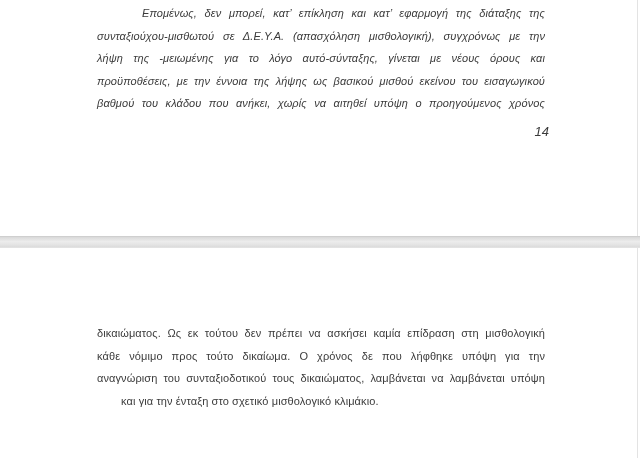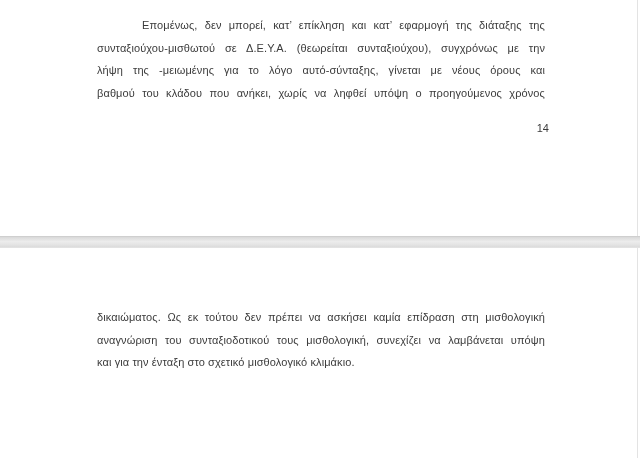--- a/index.html
+++ b/index.html
@@ -15,43 +15,43 @@
     background: #ffffff;
     font-family: "Liberation Sans", "DejaVu Sans", sans-serif;
     color: var(--text-color, #3b3b3b);
   }
   .page {
     position: absolute;
     left: 0;
     width: 640px;
     background: var(--page-bg, #ffffff);
   }
-  #page-1 { top: 16px; height: 273px; }
+  #page-1 { top: 4px; height: 273px; font-style: italic; }
   #page-2 { top: 248px; height: 210px; }
   .textblock {
     margin-left: 97px;
     margin-right: 95px;
   }
   #page-1 .textblock { padding-top: 0; margin-top: -2px; }
-  #page-2 .textblock { padding-top: 58px; }
+  #page-2 .textblock { padding-top: 74px; }
   .line {
     font-size: 11px;
     line-height: 22.6px;
     letter-spacing: 0.1px;
     text-align: justify;
     text-align-last: justify;
     white-space: normal;
   }
   .line.indent { padding-left: 45px; }
-  .line.lastline { text-align-last: left; }
+  .line.lastline { text-align-last: left; margin-left: 24px; }
   .pagenum {
-    font-size: 11px;
+    font-size: 13px;
     line-height: 22.6px;
     text-align: right;
-    margin-top: 13px;
+    margin-top: 6px;
     margin-right: -4px;
   }
   #page-separator {
     position: absolute;
     left: 0;
     top: 236px;
     width: 640px;
     height: 12px;
     box-sizing: border-box;
     background: linear-gradient(to bottom, #d9d9d9 0%, #ececec 45%, #e6e6e6 70%, #dcdcdc 100%);
@@ -70,32 +70,34 @@
   }
 </style>
 </head>
 <body>
 
 <div id="viewer" style="--text-color: #3b3b3b; --page-bg: #ffffff;">
 
   <div class="page" id="page-1">
     <div class="textblock">
       <div class="line indent">Επομένως,  δεν μπορεί, κατ’ επίκληση και κατ’ εφαρμογή της διάταξης της</div>
-      <div class="line">συνταξιούχου-μισθωτού σε Δ.Ε.Υ.Α. (θεωρείται συνταξιούχου), συγχρόνως με την</div>
+      <div class="line">συνταξιούχου-μισθωτού σε Δ.Ε.Υ.Α. (απασχόληση μισθολογική), συγχρόνως με την</div>
       <div class="line">λήψη της -μειωμένης για το λόγο αυτό-σύνταξης, γίνεται με νέους όρους και</div>
-      <div class="line">βαθμού του κλάδου που ανήκει, χωρίς να ληφθεί υπόψη ο προηγούμενος χρόνος</div>
+      <div class="line">προϋποθέσεις, με την έννοια της λήψης ως βασικού μισθού εκείνου του εισαγωγικού</div>
+      <div class="line">βαθμού του κλάδου που ανήκει, χωρίς να αιτηθεί υπόψη ο προηγούμενος χρόνος</div>
       <div class="pagenum">14</div>
     </div>
   </div>
 
   <div id="page-separator"></div>
 
   <div class="page" id="page-2">
     <div class="textblock">
       <div class="line">δικαιώματος. Ως εκ τούτου δεν πρέπει να ασκήσει καμία επίδραση στη μισθολογική</div>
-      <div class="line">αναγνώριση του συνταξιοδοτικού τους μισθολογική, συνεχίζει να λαμβάνεται υπόψη</div>
+      <div class="line">κάθε νόμιμο προς τούτο δικαίωμα. Ο χρόνος δε που λήφθηκε υπόψη για την</div>
+      <div class="line">αναγνώριση του συνταξιοδοτικού τους δικαιώματος, λαμβάνεται να λαμβάνεται υπόψη</div>
       <div class="line lastline">και για την ένταξη στο σχετικό μισθολογικό κλιμάκιο.</div>
     </div>
   </div>
 
   <div id="page-edge-line"></div>
 
 </div>
 
 </body></html>

